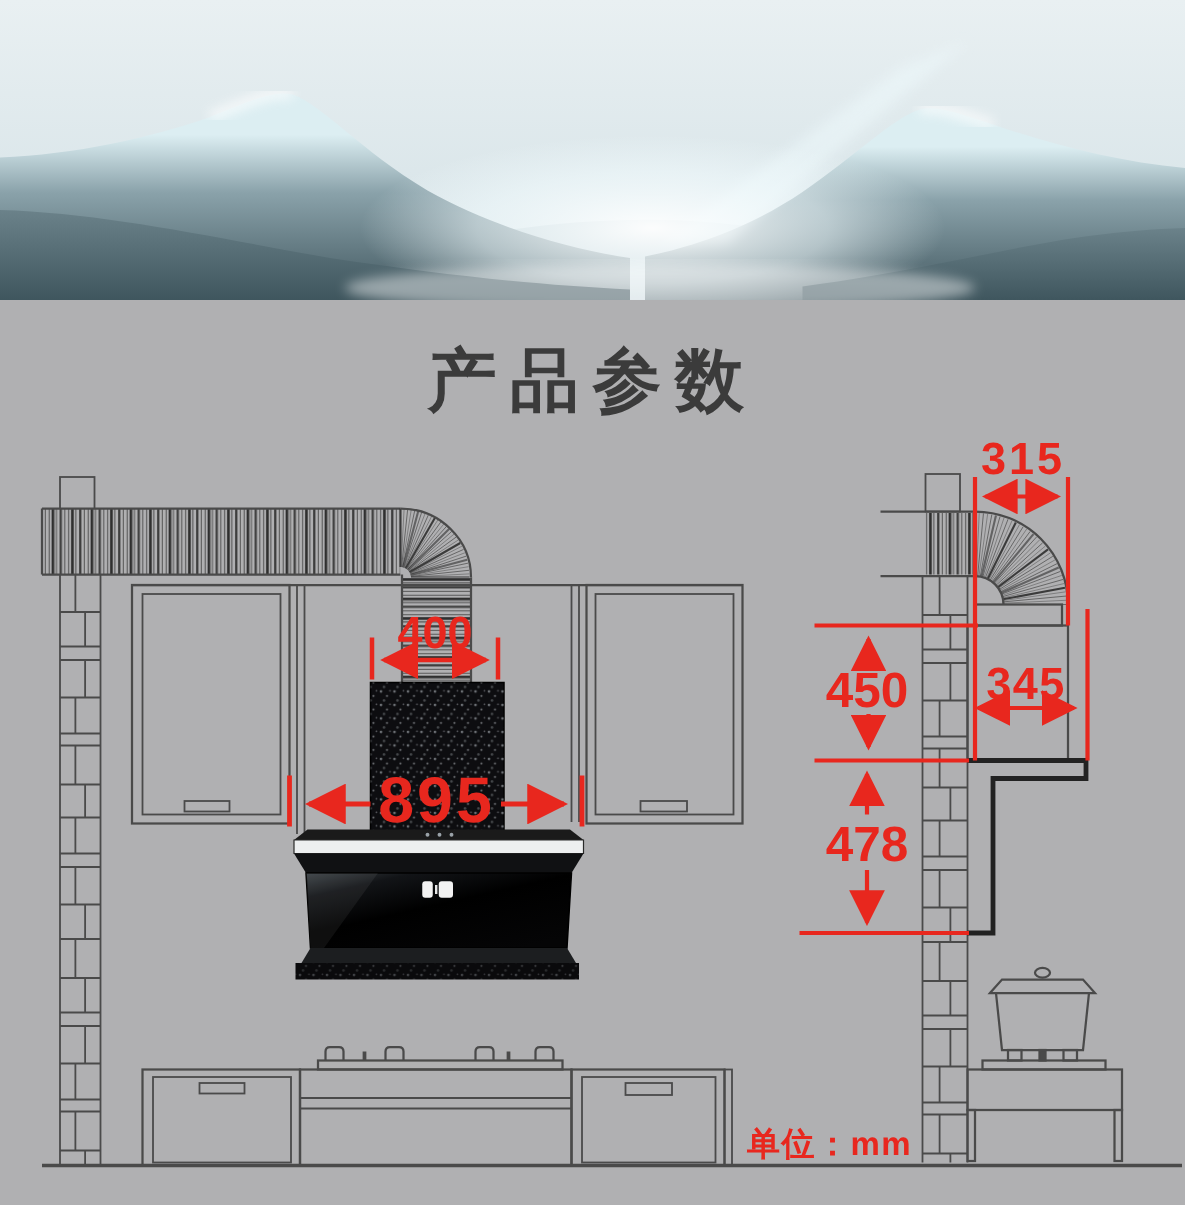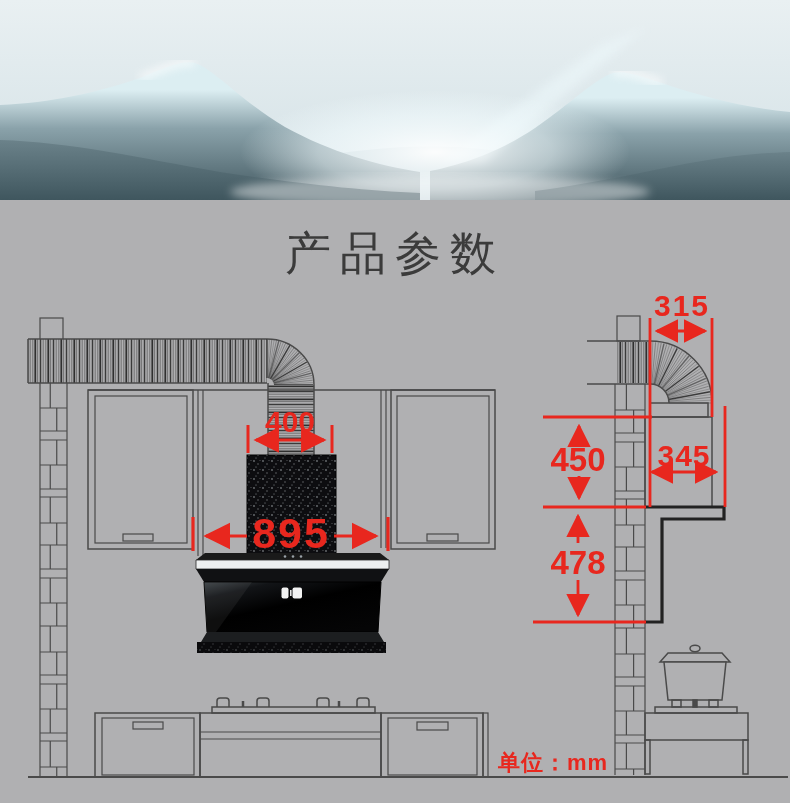--- a/index.html
+++ b/index.html
@@ -4,21 +4,21 @@
 <style>
   html,body{margin:0;padding:0;}
   body{
     width:790px;height:803px;position:relative;overflow:hidden;
     background:#b0b0b2;
     font-family:"Liberation Sans","DejaVu Sans",sans-serif;
   }
   .banner{position:absolute;left:0;top:0;width:790px;height:200px;}
   .page-title{
     position:absolute;left:0;top:224px;width:790px;height:58px;
-    text-align:center;font-size:46px;font-weight:400;color:#3b3b3b;
+    text-align:center;font-size:46px;font-weight:700;color:#3b3b3b;
     letter-spacing:9px;line-height:58px;
   }
   .diagram{position:absolute;left:0;top:200px;width:790px;height:603px;}
   .dim-txt{font-family:"Liberation Sans","DejaVu Sans",sans-serif;font-weight:bold;fill:#e8271e;}
   .unit-txt{font-family:"Liberation Sans","DejaVu Sans",sans-serif;font-weight:bold;fill:#e8271e;font-size:22px;letter-spacing:1px;}
   .ln{stroke:#4a4a4a;stroke-width:1.5;fill:none;}
   .lnthin{stroke:#4a4a4a;stroke-width:1.2;fill:none;}
   .red{stroke:#e8271e;fill:none;}
 </style>
 </head>

